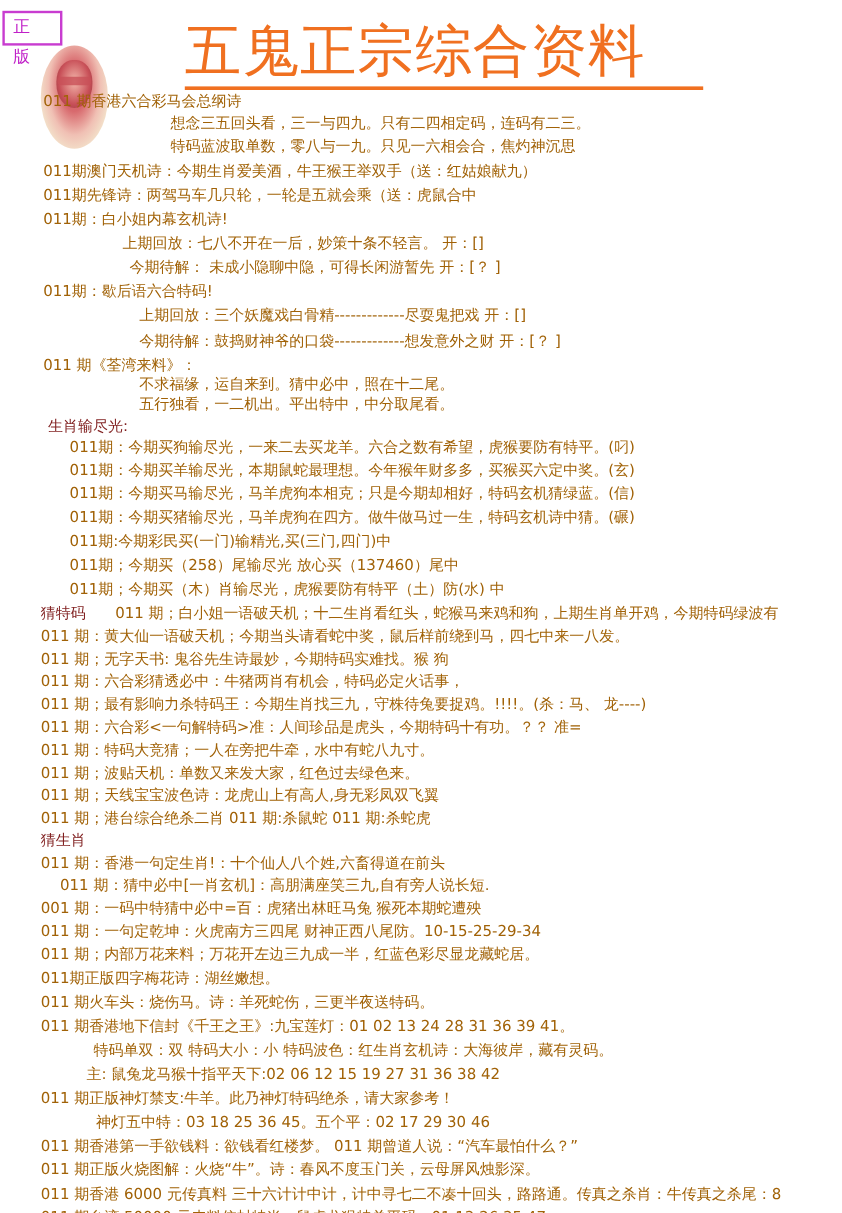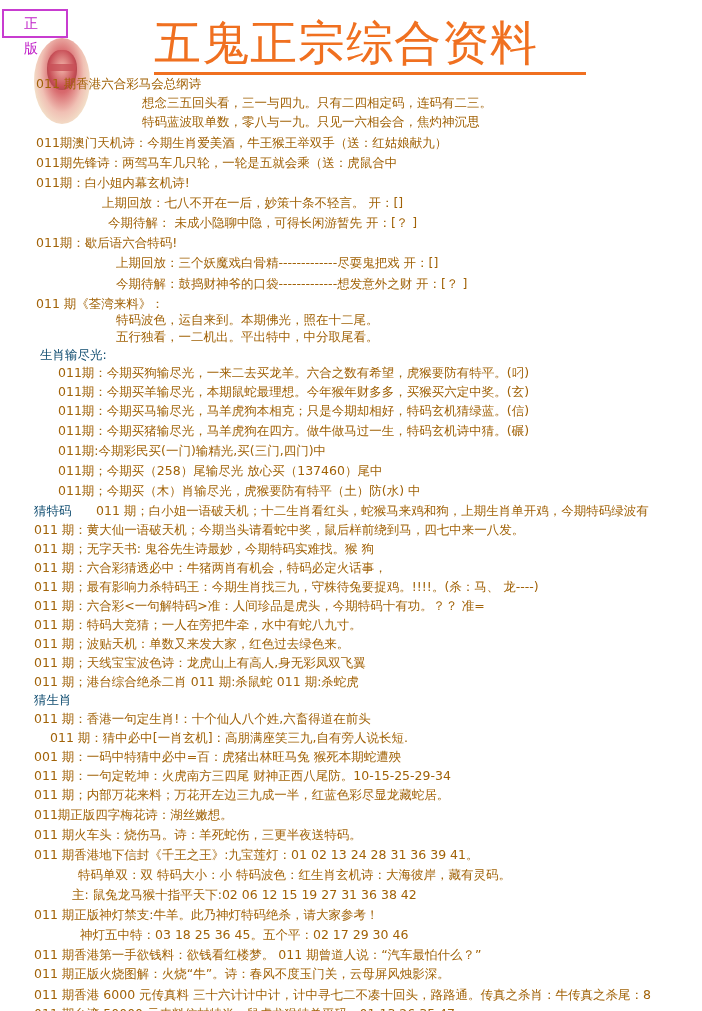--- a/index.html
+++ b/index.html
@@ -2,23 +2,23 @@
 <html><head>
 <meta charset="utf-8">
 <style>
   html, body { margin: 0; padding: 0; background: #ffffff; }
   body {
     width: 702px; height: 1011px; position: relative; overflow: hidden;
     font-family: "DejaVu Sans", "Liberation Sans", sans-serif;
     color: #1a1a1a;
   }
   .badge {
-    position: absolute; left: 2px; top: 9px; width: 66px; height: 29px;
+    position: absolute; left: 2px; top: 9px; width: 50px; height: 29px;
     border: 2px solid #c83cd0; box-sizing: border-box;
-    color: #c020c8; font-size: 14px; line-height: 25px; padding-left: 20px;
+    color: #c020c8; font-size: 14px; line-height: 25px; padding-left: 7px;
     letter-spacing: 5px;
   }
   .avatar {
     position: absolute; left: 34px; top: 38px; width: 56px; height: 86px;
     border-radius: 50%;
     background: radial-gradient(ellipse at 50% 40%, #d0505a 0%, #d86a6e 28%, #f0c0b4 55%, #f4ead0 80%, #ffffff 100%);
   }
   .avatar .face {
     position: absolute; left: 13px; top: 12px; width: 30px; height: 40px;
     border-radius: 45% 45% 50% 50%;
@@ -34,21 +34,21 @@
     font-size: 47px; line-height: 58px; color: #f07020;
     letter-spacing: 1px; white-space: nowrap;
     border-bottom: 3px solid #f07020;
     margin-left: 16px;
   }
   .content { position: absolute; left: 0; top: 0; width: 702px; }
   .line {
     position: absolute; white-space: nowrap; font-size: 12.5px;
     line-height: 17px; color: #a16207;
   }
-  .red { color: #0c4a6e; }
+  .red { color: #7f1d1d; }
 </style>
 </head>
 <body>
 
 <div class="badge">正 版</div>
 
 <div class="avatar">
   <div class="face"></div>
   <div class="glasses"></div>
 </div>
@@ -61,21 +61,21 @@
     <div class="line" style="left: 142px; top: 113px;">特码蓝波取单数，零八与一九。只见一六相会合，焦灼神沉思</div>
     <div class="line" style="left: 36px; top: 134px;">011期澳门天机诗：今期生肖爱美酒，牛王猴王举双手（送：红姑娘献九）</div>
     <div class="line" style="left: 36px; top: 154px;">011期先锋诗：两驾马车几只轮，一轮是五就会乘（送：虎鼠合中</div>
     <div class="line" style="left: 36px; top: 174px;">011期：白小姐内幕玄机诗!</div>
     <div class="line" style="left: 102px; top: 194px;">上期回放：七八不开在一后，妙策十条不轻言。    开：[]</div>
     <div class="line" style="left: 108px; top: 214px;">今期待解：  未成小隐聊中隐，可得长闲游暂先   开：[？ ]</div>
     <div class="line" style="left: 36px; top: 234px;">011期：歇后语六合特码!</div>
     <div class="line" style="left: 116px; top: 254px;">上期回放：三个妖魔戏白骨精-------------尽耍鬼把戏     开：[]</div>
     <div class="line" style="left: 116px; top: 275px;">今期待解：鼓捣财神爷的口袋-------------想发意外之财     开：[？ ]</div>
     <div class="line" style="left: 36px; top: 295px;">011 期《荃湾来料》：</div>
-    <div class="line" style="left: 116px; top: 311px;">特码波色，运自来到。本期佛光，照在十二尾。</div>
+    <div class="line" style="left: 116px; top: 311px;">不求福缘，运自来到。猜中必中，照在十二尾。</div>
     <div class="line" style="left: 116px; top: 328px;">五行独看，一二机出。平出特中，中分取尾看。</div>
     <div class="line red" style="left: 40px; top: 346px;">生肖输尽光:</div>
     <div class="line" style="left: 58px; top: 364px;">011期：今期买狗输尽光，一来二去买龙羊。六合之数有希望，虎猴要防有特平。(叼)</div>
     <div class="line" style="left: 58px; top: 383px;">011期：今期买羊输尽光，本期鼠蛇最理想。今年猴年财多多，买猴买六定中奖。(玄)</div>
     <div class="line" style="left: 58px; top: 402px;">011期：今期买马输尽光，马羊虎狗本相克；只是今期却相好，特码玄机猜绿蓝。(信)</div>
     <div class="line" style="left: 58px; top: 422px;">011期：今期买猪输尽光，马羊虎狗在四方。做牛做马过一生，特码玄机诗中猜。(碾)</div>
     <div class="line" style="left: 58px; top: 442px;">011期:今期彩民买(一门)输精光,买(三门,四门)中</div>
     <div class="line" style="left: 58px; top: 462px;">011期；今期买（258）尾输尽光  放心买（137460）尾中</div>
     <div class="line" style="left: 58px; top: 482px;">011期；今期买（木）肖输尽光，虎猴要防有特平（土）防(水) 中</div>
     <div class="line red" style="left: 34px; top: 502px;">猜特码</div>

